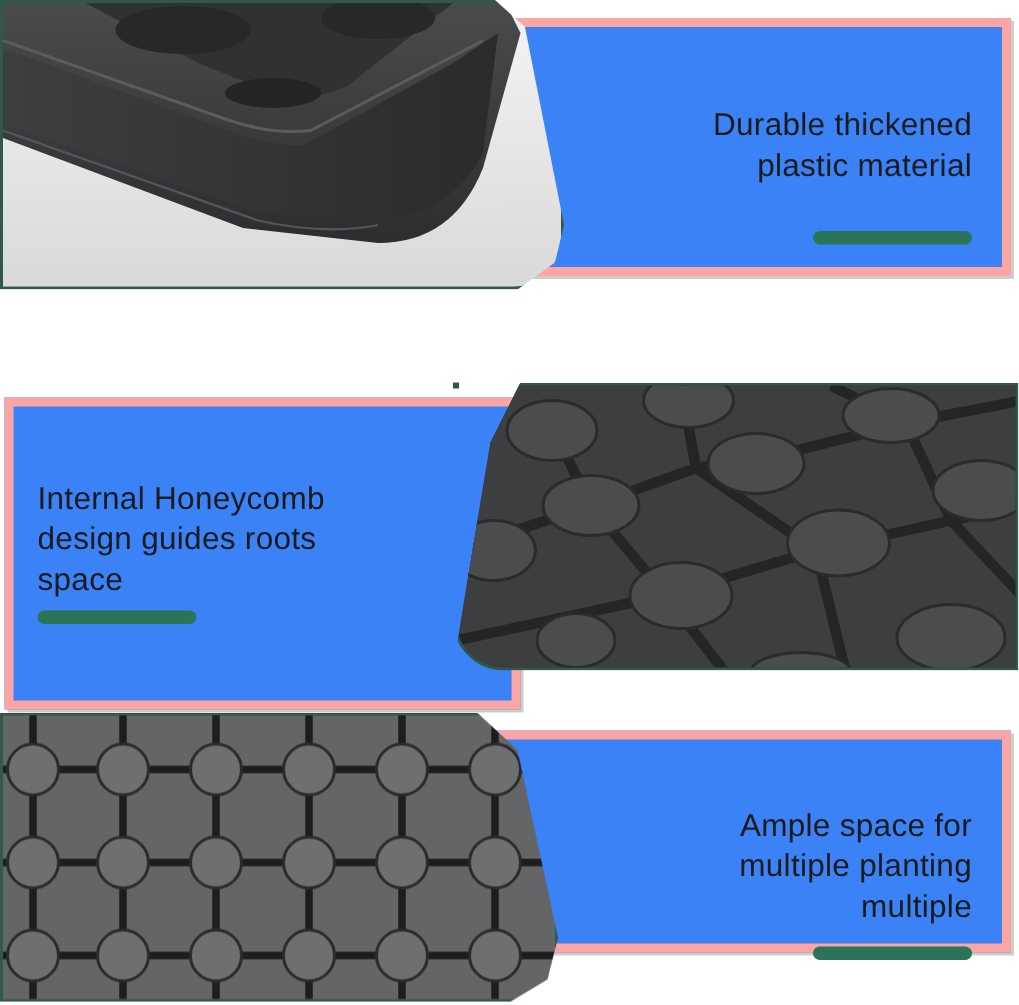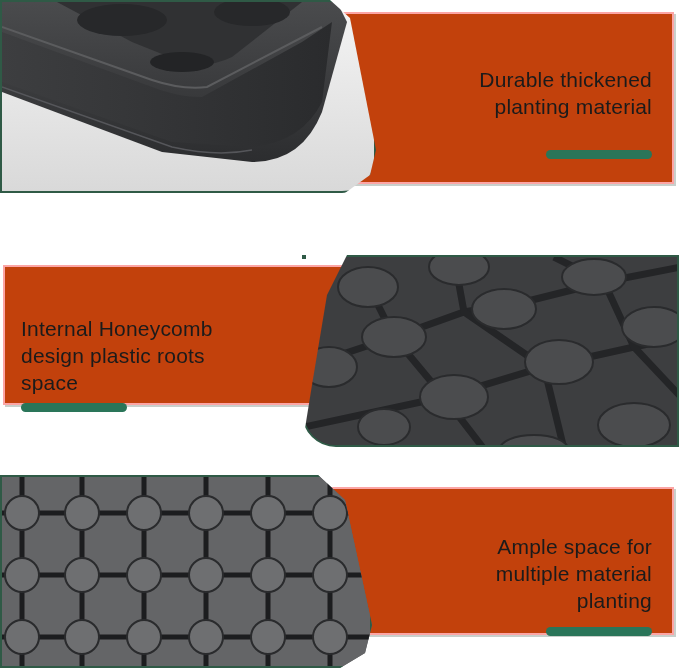--- a/index.html
+++ b/index.html
@@ -1,33 +1,33 @@
 <!DOCTYPE html>
 <html><head>
   <meta charset="utf-8">
   <style>
     html,body{margin:0;padding:0;background:#ffffff;}
     body{width:679px;height:670px;position:relative;overflow:hidden;font-family:"Liberation Sans","DejaVu Sans",sans-serif;}
     .panel{position:absolute;left:0;width:679px;}
-    .textbox{position:absolute;background:#c2410c;border:2px solid #fca5a5;box-shadow:2px 2px 0 #c9cfcb;box-sizing:border-box;}
+    .textbox{position:absolute;background:#3b82f6;border:6px solid #fca5a5;box-shadow:2px 2px 0 #c9cfcb;box-sizing:border-box;}
     .caption{position:absolute;color:#1b1b1b;font-size:21px;line-height:27px;letter-spacing:0.2px;}
     .caption span{display:block;}
     .right .caption{text-align:right;}
     .bar{position:absolute;height:9px;border-radius:5px;background:#2a7559;}
     .photo{position:absolute;overflow:hidden;border:2px solid #2f5a46;box-sizing:border-box;}
     svg{display:block;}
   </style>
 </head>
 <body>
 
 <div class="panel right" style="top:0;height:200px;">
   <div class="textbox" style="left:330px;top:12px;width:344px;height:172px;">
     <div class="caption" style="right:20px;top:52px;">
       <span>Durable thickened</span>
-      <span>planting material</span>
+      <span>plastic material</span>
     </div>
     <div class="bar" style="right:20px;top:136px;width:106px;"></div>
   </div>
   <div class="photo" style="left:0;top:0;width:376px;height:193px;border-radius:0 34px 34px 0;background:linear-gradient(180deg,#f4f4f4 0%,#d9d9d9 100%);clip-path:polygon(0 0,330px 0,350px 18px,376px 150px,370px 175px,345px 193px,0 193px);">
     <svg width="376" height="193" viewBox="0 0 376 193">
       <defs>
         <linearGradient id="g1" x1="0" y1="0" x2="0" y2="1">
           <stop offset="0" stop-color="#4a4b4d"></stop>
             <stop offset="1" stop-color="#2c2d2f"></stop>
         </linearGradient>
@@ -42,24 +42,24 @@
       <ellipse cx="120" cy="18" rx="45" ry="16" fill="#27282a"></ellipse>
       <ellipse cx="250" cy="10" rx="38" ry="14" fill="#27282a"></ellipse>
       <ellipse cx="180" cy="60" rx="32" ry="10" fill="#232426"></ellipse>
       <path d="M0 25 L150 78 Q180 88 205 85 L320 25" fill="none" stroke="#5b5c5e" stroke-width="2"></path>
       <path d="M0 85 L170 145 Q215 155 250 148" fill="none" stroke="#55565a" stroke-width="1.5"></path>
     </svg>
   </div>
 </div>
 
 <div class="panel left" style="top:250px;height:200px;">
-  <div class="textbox" style="left:3px;top:15px;width:344px;height:140px;text-decoration:underline;">
+  <div class="textbox" style="left:3px;top:15px;width:344px;height:208px;text-decoration:underline;">
     <div class="caption" style="left:16px;top:48px;">
       <span>Internal Honeycomb</span>
-      <span>design plastic roots</span>
+      <span>design guides roots</span>
       <span>space</span>
     </div>
     <div class="bar" style="left:16px;top:136px;width:106px;"></div>
   </div>
   <div class="photo" style="left:302px;top:255px;position:fixed;"></div>
 </div>
 <div class="photo" style="left:302px;top:255px;width:377px;height:192px;background:#3b3c3e;clip-path:polygon(45px 0,377px 0,377px 192px,0 192px,10px 130px,25px 40px);border-radius:34px 0 0 34px;">
   <svg width="377" height="192" viewBox="0 0 377 192">
     <rect width="377" height="192" fill="#3d3e40"></rect>
     <g stroke="#242527" stroke-width="7" fill="none">
@@ -83,22 +83,22 @@
       <ellipse cx="230" cy="192" rx="34" ry="14"></ellipse>
       <ellipse cx="80" cy="170" rx="26" ry="18"></ellipse>
     </g>
   </svg>
 </div>
 
 <div class="panel right" style="top:470px;height:200px;">
   <div class="textbox" style="left:330px;top:17px;width:344px;height:148px;">
     <div class="caption" style="right:20px;top:44px;">
       <span>Ample space for</span>
-      <span>multiple material</span>
-      <span>planting</span>
+      <span>multiple planting</span>
+      <span>multiple</span>
     </div>
     <div class="bar" style="right:20px;top:138px;width:106px;"></div>
   </div>
   <div class="photo" style="left:0;top:5px;width:372px;height:193px;background:#636466;clip-path:polygon(0 0,318px 0,345px 25px,372px 150px,365px 178px,340px 193px,0 193px);">
     <svg width="372" height="193" viewBox="0 0 372 193">
       <rect width="372" height="193" fill="#646567"></rect>
       <g stroke="#1c1d1f" stroke-width="5">
         <line x1="20" y1="0" x2="20" y2="193"></line>
         <line x1="80" y1="0" x2="80" y2="193"></line>
         <line x1="142" y1="0" x2="142" y2="193"></line>

